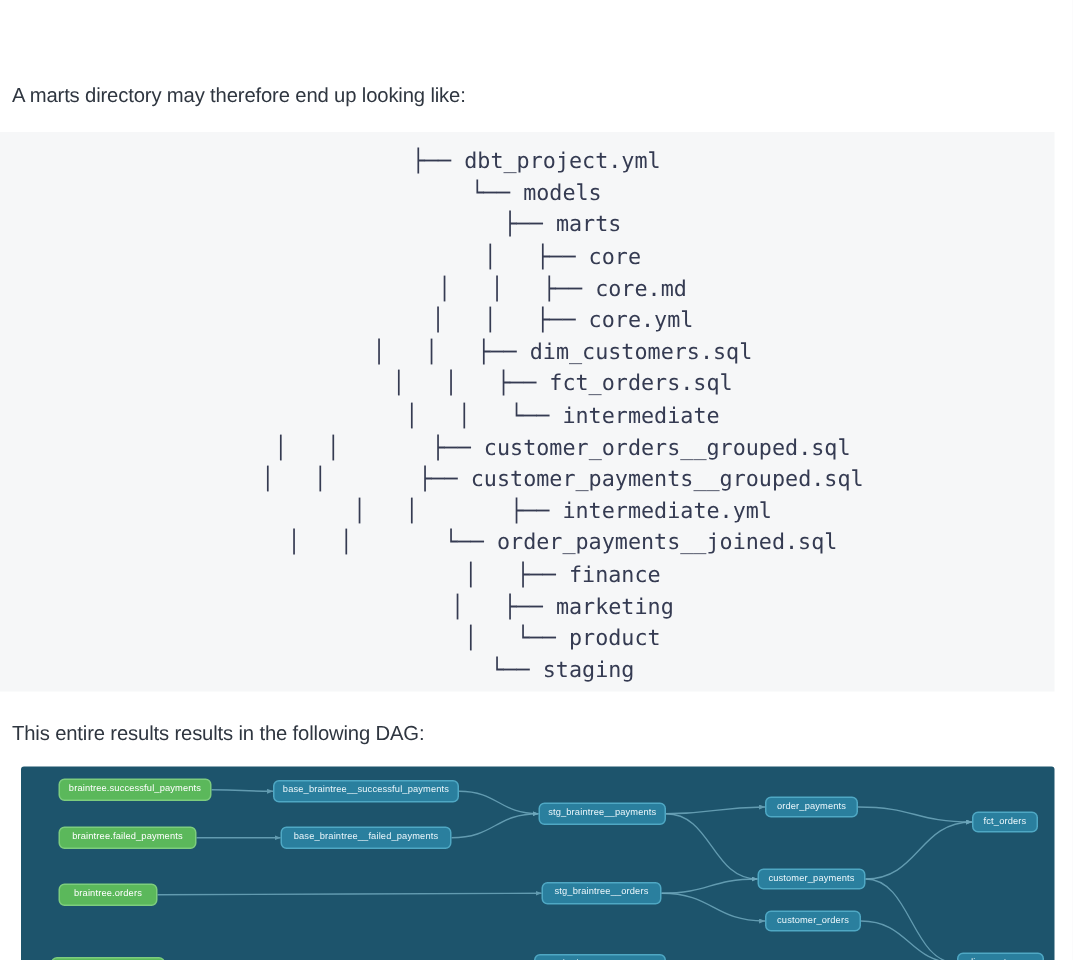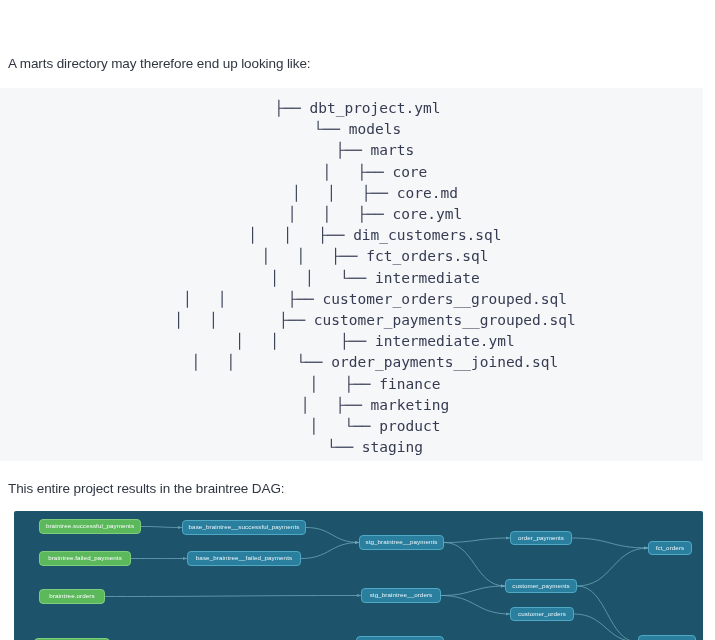--- a/index.html
+++ b/index.html
@@ -117,21 +117,21 @@
     │   │       ├── customer_orders__grouped.sql
     │   │       ├── customer_payments__grouped.sql
     │   │       ├── intermediate.yml
     │   │       └── order_payments__joined.sql
     │   ├── finance
     │   ├── marketing
     │   └── product
     └── staging</pre>
   </div>
 
-  <div class="para" id="intro-dag-text">This entire project results in the braintree DAG:</div>
+  <div class="para" id="intro-dag-text">This entire results results in the following DAG:</div>
 
   <div class="dag" id="dag-container">
     <svg id="dag-edges" width="689" height="161">
         <defs>
           <marker id="arw" markerWidth="5" markerHeight="5" refX="4.4" refY="1.8" orient="auto">
             <path d="M0,0 L4.6,1.8 L0,3.6 z" fill="#6fa8bd"></path>
           </marker>
         </defs>
         <path d="M127,15.5 C149,15.5 146,16.5 168,16.5" fill="none" stroke="#6fa8bd" stroke-width="0.9" opacity="0.85" marker-end="url(#arw)"></path>
         <path d="M117,47.5 C145,47.5 145,47.5 173,47.5" fill="none" stroke="#6fa8bd" stroke-width="0.9" opacity="0.85" marker-end="url(#arw)"></path>

